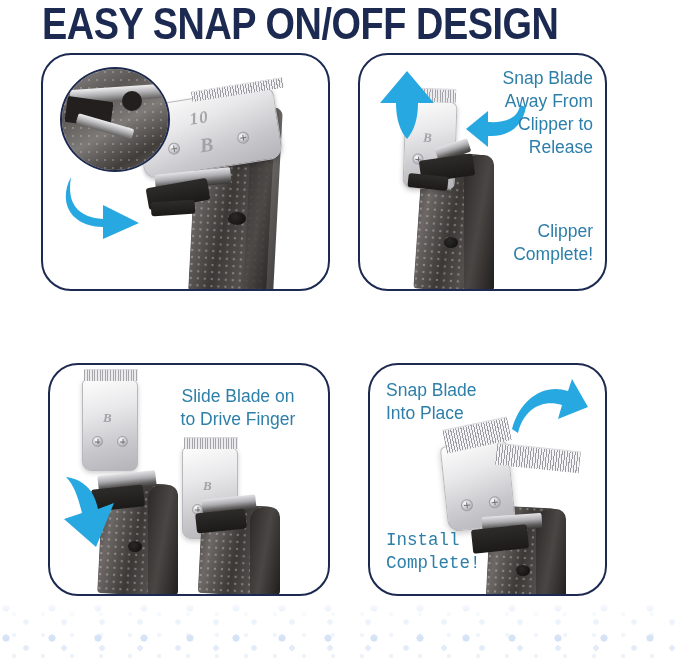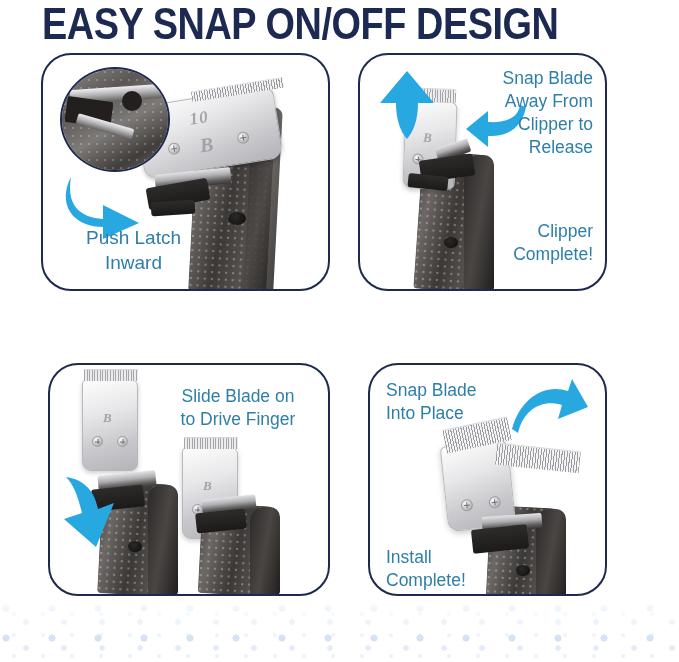--- a/index.html
+++ b/index.html
@@ -69,21 +69,21 @@
 
   
   #cap-push-latch { left: 8px;  top: 170px; width: 165px; text-align: center; font-size: 19px; }
   
   #cap-snap-away  { right: 12px; top: 12px;  width: 160px; }
   #cap-removal    { right: 12px; top: 165px; width: 160px; }
   
   #cap-slide      { right: 10px; top: 20px;  width: 160px; text-align: center; }
   
   #cap-snap-into  { left: 16px;  top: 14px;  width: 140px; }
-  #cap-install    { left: 16px;  top: 181px; width: 140px; }
+  #cap-install    { left: 16px;  top: 164px; width: 140px; font-family: Liberation Mono, monospace; }
 
   
   .photo { position: absolute; }
 
   .clipper-body {
     position: absolute;
     background:
       radial-gradient(circle at 2px 2px, rgba(255,255,255,0.30) 1.3px, transparent 1.6px) 0 0 / 7px 7px,
       linear-gradient(100deg, #4a4645 0%, #6d6866 18%, #3b3836 48%, #55504e 72%, #2b2927 100%);
     background-color: #3f3c3a;
@@ -237,22 +237,20 @@
       <div class="inset-bar" style="left:14px; top:52px; width:58px; height:11px; transform: rotate(16deg);"></div>
       <div class="inset-dark" style="left:60px; top:22px; width:20px; height:20px; border-radius:50%;"></div>
     </div>
 
     <div class="arrow" style="left:18px; top:116px;">
       <svg width="100" height="70" viewBox="0 0 100 70">
         <path d="M10 6 C6 30, 14 46, 42 48 L42 34 L78 52 L42 68 L42 56 C6 55, -2 28, 10 6 Z" fill="#28a8e0"></path>
       </svg>
     </div>
 
-    <div class="caption" id="cap-push-latch">Push Latch
-Inward</div>
   </div>
 
   <div class="panel" id="panel-2">
 
     <div class="photo">
 
       <div class="clipper-body" style="left:58px; top:98px; width:72px; height:138px;
            border-radius: 22px 16px 4px 4px; transform: rotate(4deg);"></div>
       <div class="clipper-body" style="left:104px; top:100px; width:30px; height:136px;
            border-radius: 14px 10px 4px 4px;

